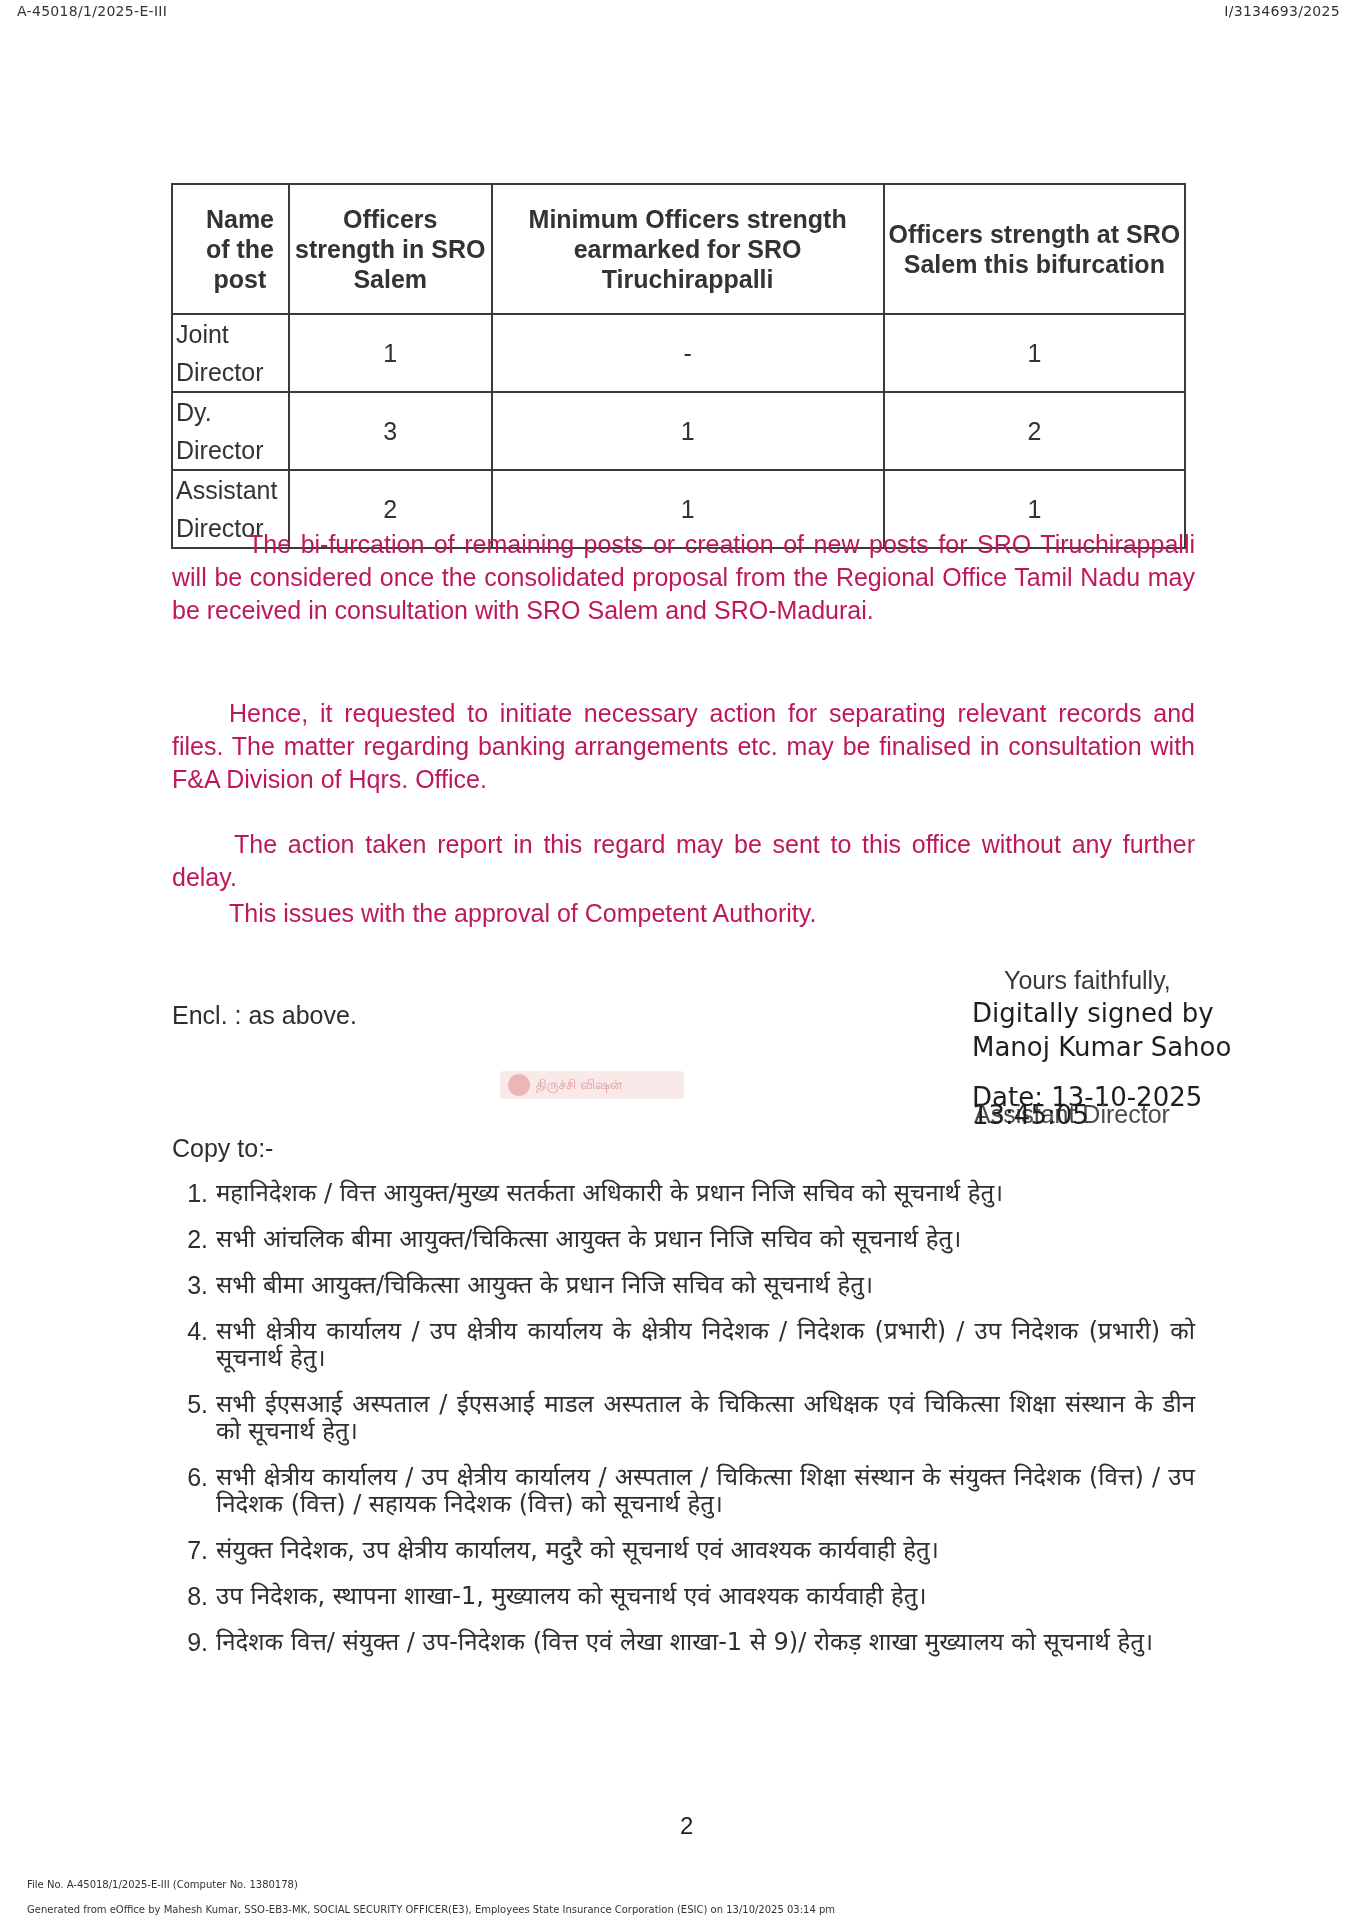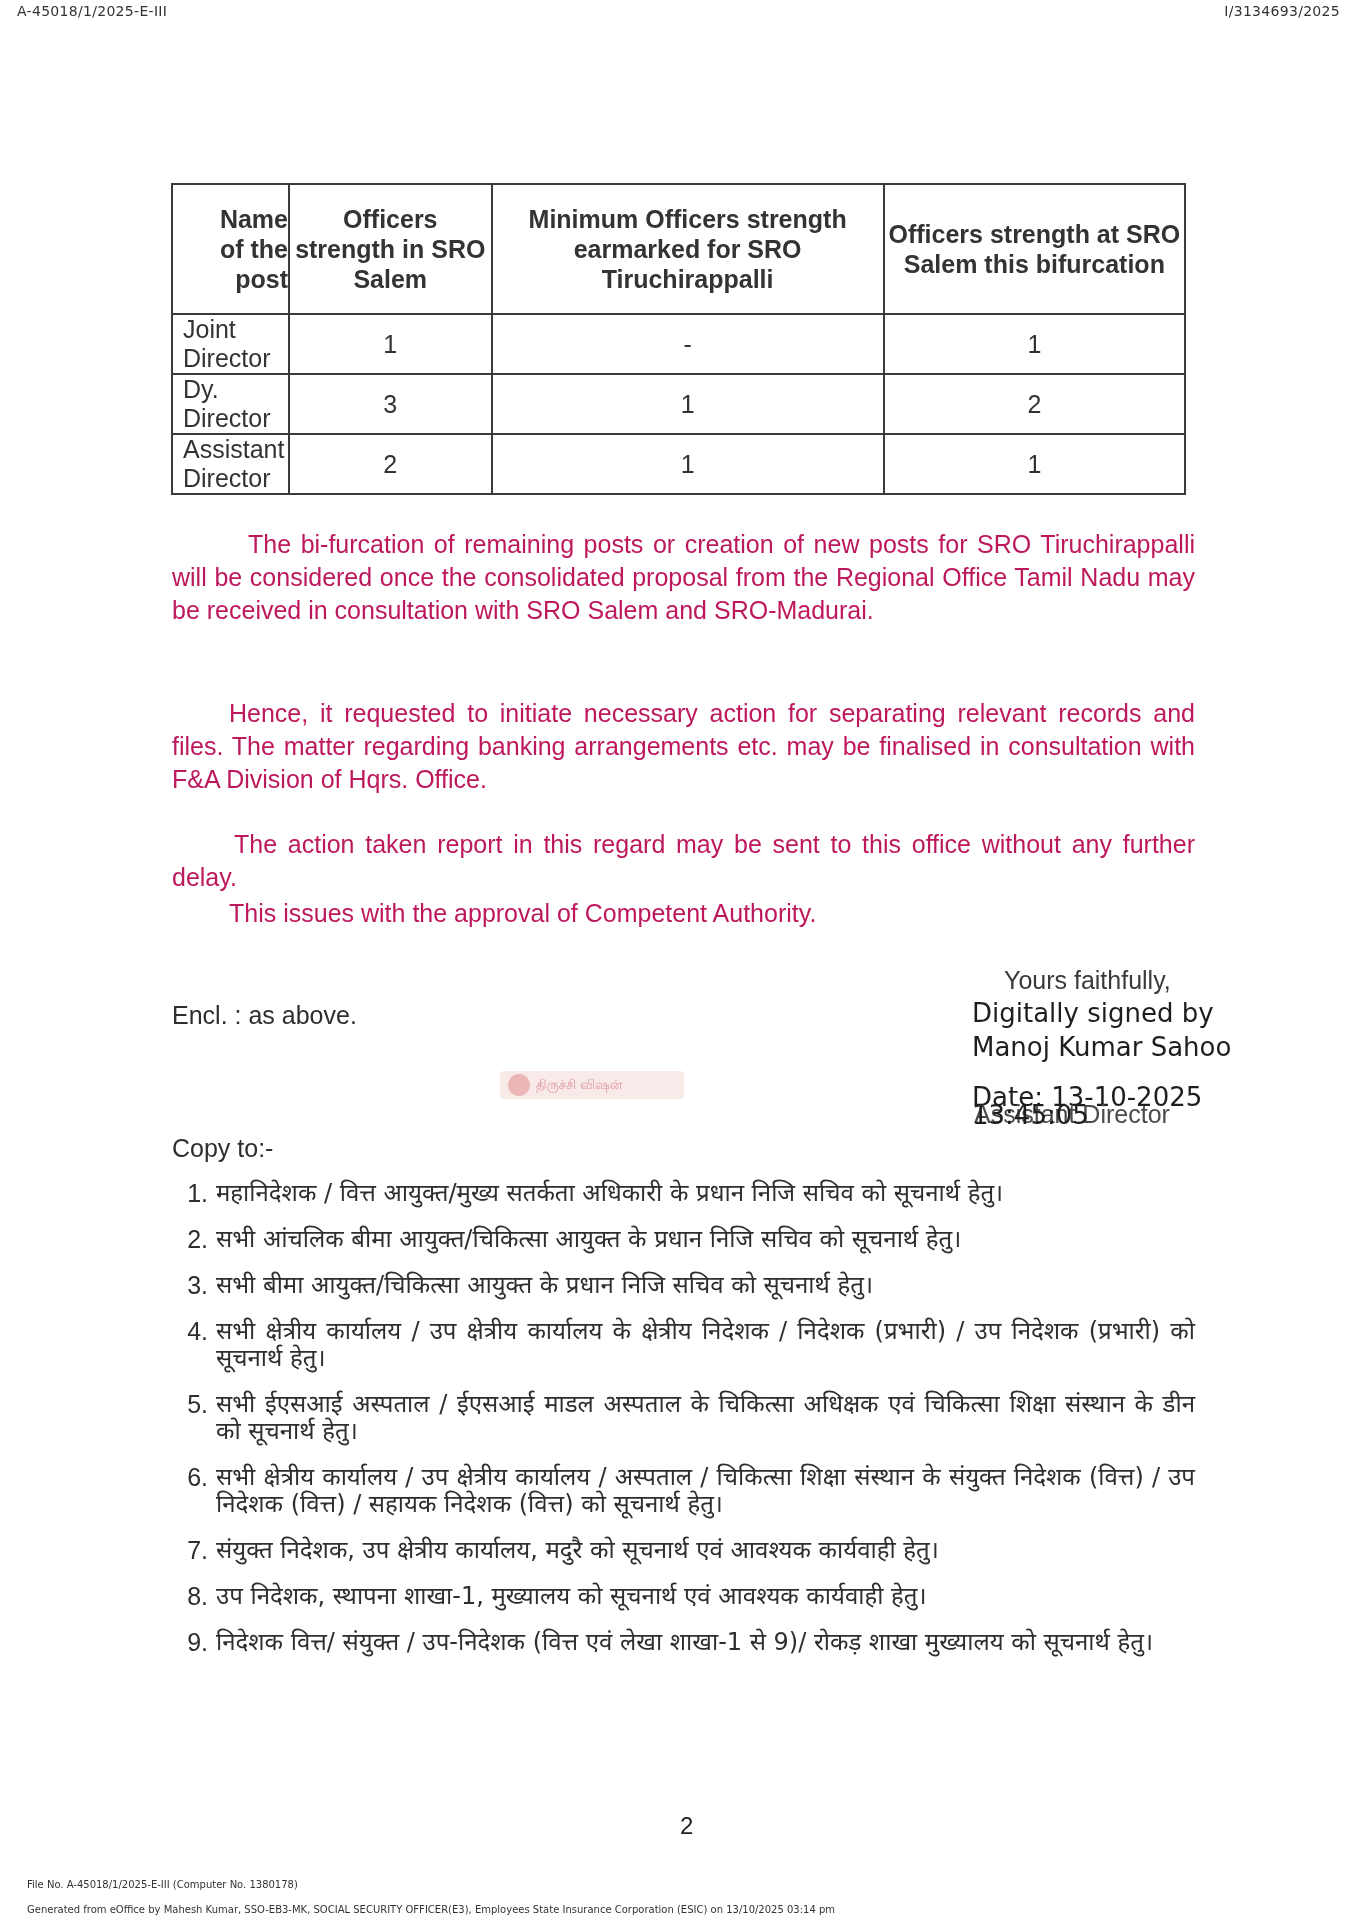--- a/index.html
+++ b/index.html
@@ -7,23 +7,23 @@
          font-family:"Liberation Sans", sans-serif; }
   .abs { position:absolute; }
   .hdr { font-family:"DejaVu Sans", sans-serif; font-size:14px; color:#333; top:3px; letter-spacing:0.3px; }
   #hdr-left { left:17px; }
   #hdr-right { right:17px; }
 
   table.strength { position:absolute; left:171px; top:183px; width:1015px; border-collapse:collapse;
                    font-family:"Liberation Sans", sans-serif; }
   table.strength th, table.strength td { border:2px solid #3a3a3a; padding:0; }
   table.strength th { height:128px; font-weight:bold; font-size:25px; line-height:30px; text-align:center; color:#333; }
-  table.strength th.first { text-align:right; padding-left:19px; }
+  table.strength th.first { text-align:center; padding-left:19px; }
   table.strength td { height:58px; font-size:25px; text-align:center; color:#333; }
-  table.strength td.first { text-align:left; padding-left:10px; line-height:29px; font-size:25px; }
+  table.strength td.first { text-align:left; padding-left:3px; line-height:38px; font-size:25px; }
   col.c1 { width:117px; } col.c2 { width:203px; } col.c3 { width:393px; } col.c4 { width:302px; }
 
   .para { left:172px; width:1023px; font-size:25px; line-height:33px; text-align:justify; color:#be185d; }
   .para .ind { display:inline-block; }
   #p1 { top:528px; } #p1 .ind { width:76px; }
   #p2 { top:697px; } #p2 .ind { width:57px; }
   #p3 { top:828px; } #p3 .ind { width:62px; }
   #p4 { top:897px; } #p4 .ind { width:57px; }
   .line { font-size:25px; color:#2e2e2e; }
   #encl { left:172px; top:1001px; }

